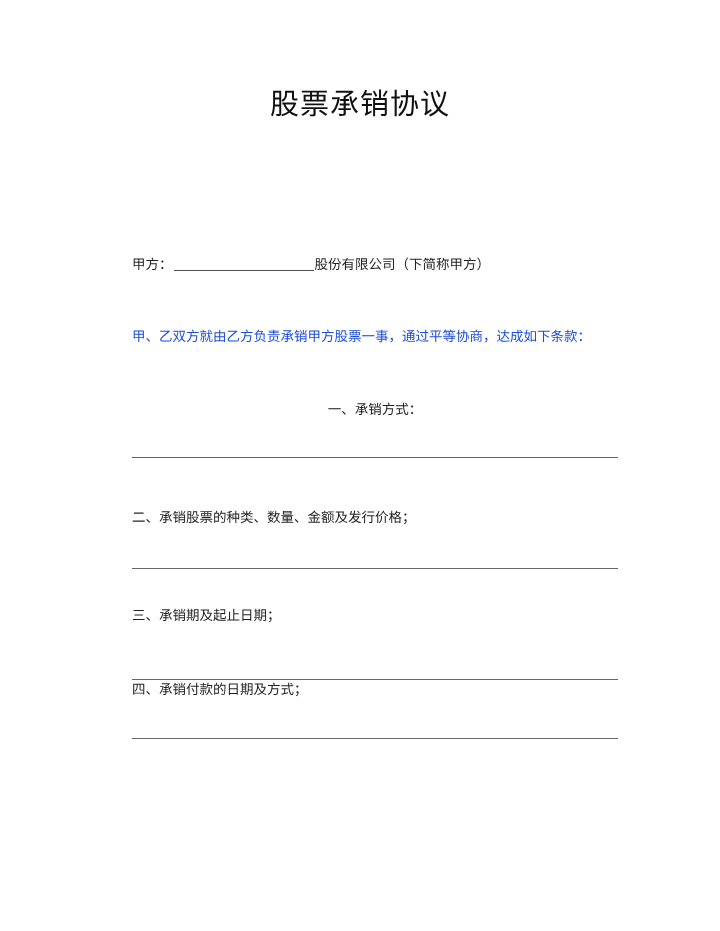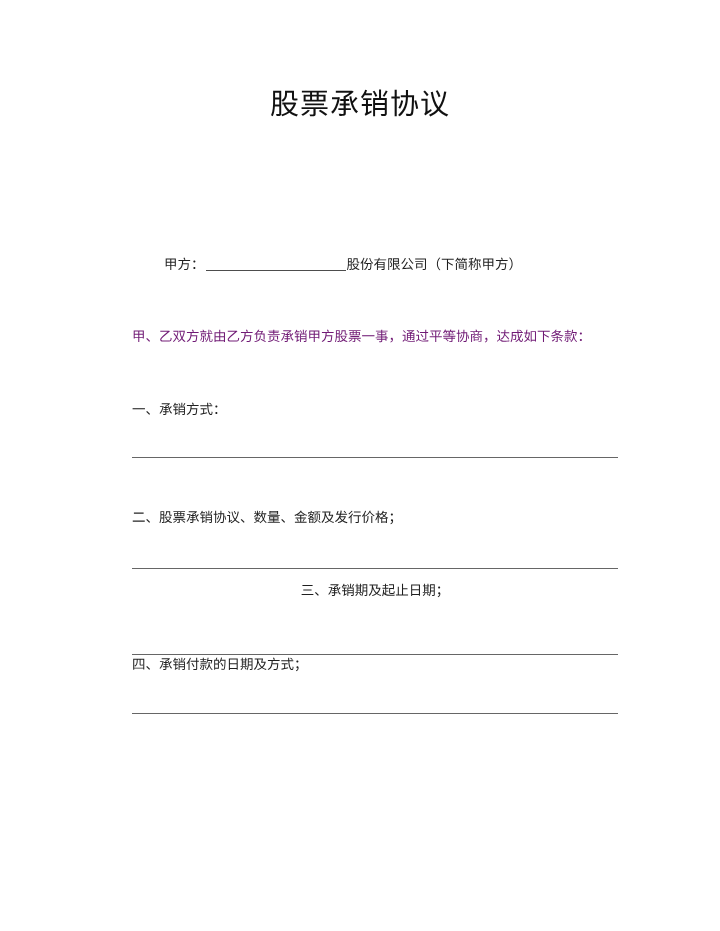--- a/index.html
+++ b/index.html
@@ -42,55 +42,54 @@
   }
   .party-line {
     font-size: 13.5px;
     line-height: 20px;
     color: #1f1f1f;
     white-space: nowrap;
     margin-bottom: 17px;
   }
   .party-line .label {
     display: inline-block;
-    margin-left: 32px;
   }
   .blank-rule {
     display: inline-block;
     width: 140px;
     border-bottom: 1px solid #4d4d4d;
     height: 13px;
     vertical-align: -2px;
     margin: 0 1px;
   }
   .intro-para {
     font-size: 13.5px;
     line-height: 20px;
-    color: #701a75;
+    color: #1d4ed8;
     white-space: nowrap;
     margin-top: 52px;
   }
   .clause {
     font-size: 13.5px;
     line-height: 20px;
     color: #1f1f1f;
     white-space: nowrap;
   }
   .fill-rule {
     border: 0;
     border-top: 1px solid #666666;
     margin: 0;
     width: 486px;
     height: 0;
   }
-  .sp-c1 { margin-top: 53px; }
+  .sp-c1 { margin-top: 53px; text-align: center; }
   .sp-r1 { margin-top: 37px; }
   .sp-c2 { margin-top: 50px; }
   .sp-r2 { margin-top: 40px; }
-  .sp-c3 { margin-top: 12px; text-align: center; }
+  .sp-c3 { margin-top: 37px; }
   .sp-r3 { margin-top: 53px; }
   .sp-c4 { }
   .sp-r4 { margin-top: 38px; }
 </style>
 </head>
 <body>
 
 <div class="page">
 
   <div class="doc-title">股票承销协议</div>
@@ -100,21 +99,21 @@
     <div class="party-line">
       <span class="label">甲方：</span><span class="blank-rule"></span><span>股份有限公司（下简称甲方）</span>
     </div>
 
 
     <div class="intro-para">甲、乙双方就由乙方负责承销甲方股票一事，通过平等协商，达成如下条款：</div>
 
     <div class="clause sp-c1">一、承销方式：</div>
     <hr class="fill-rule sp-r1">
 
-    <div class="clause sp-c2">二、股票承销协议、数量、金额及发行价格；</div>
+    <div class="clause sp-c2">二、承销股票的种类、数量、金额及发行价格；</div>
     <hr class="fill-rule sp-r2">
 
     <div class="clause sp-c3">三、承销期及起止日期；</div>
     <hr class="fill-rule sp-r3">
 
     <div class="clause sp-c4">四、承销付款的日期及方式；</div>
     <hr class="fill-rule sp-r4">
 
   </div>
 

